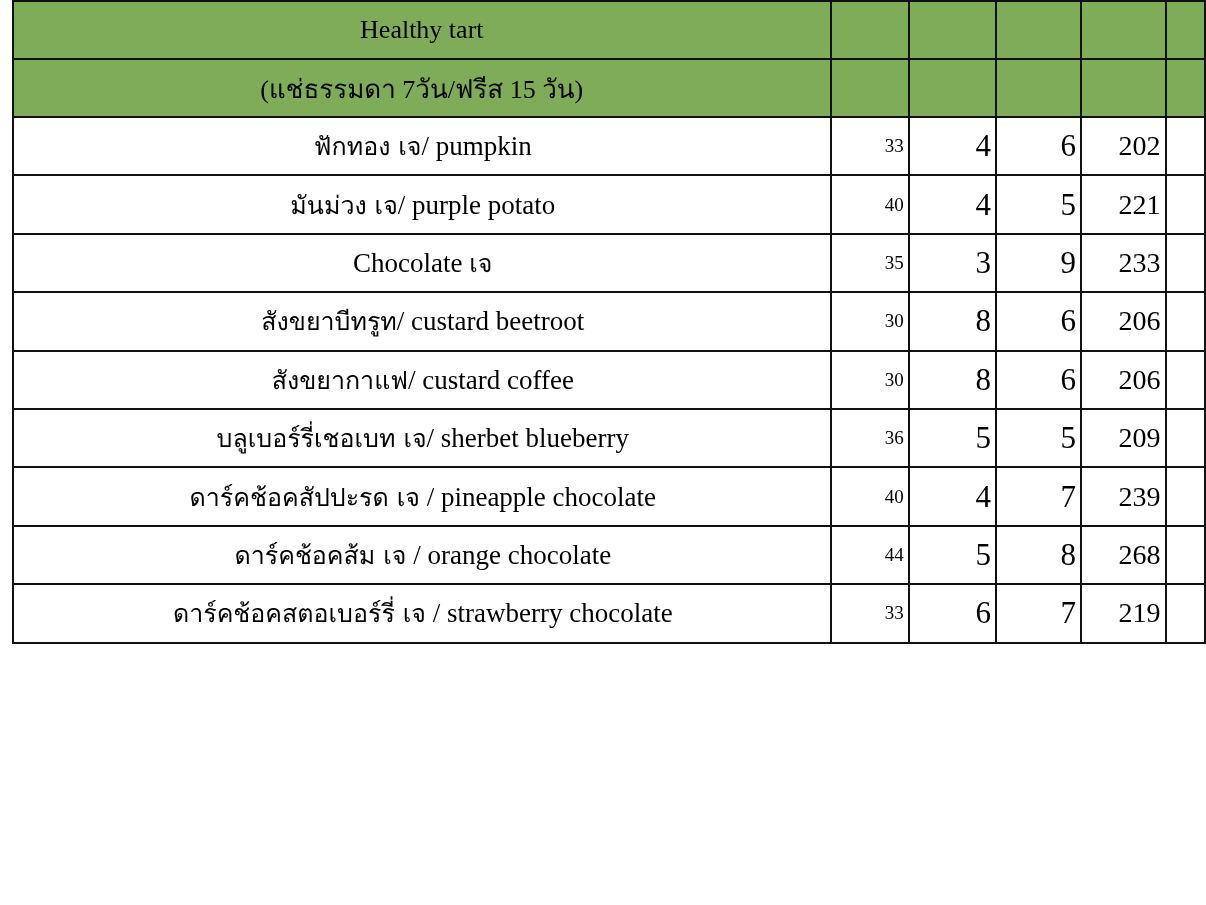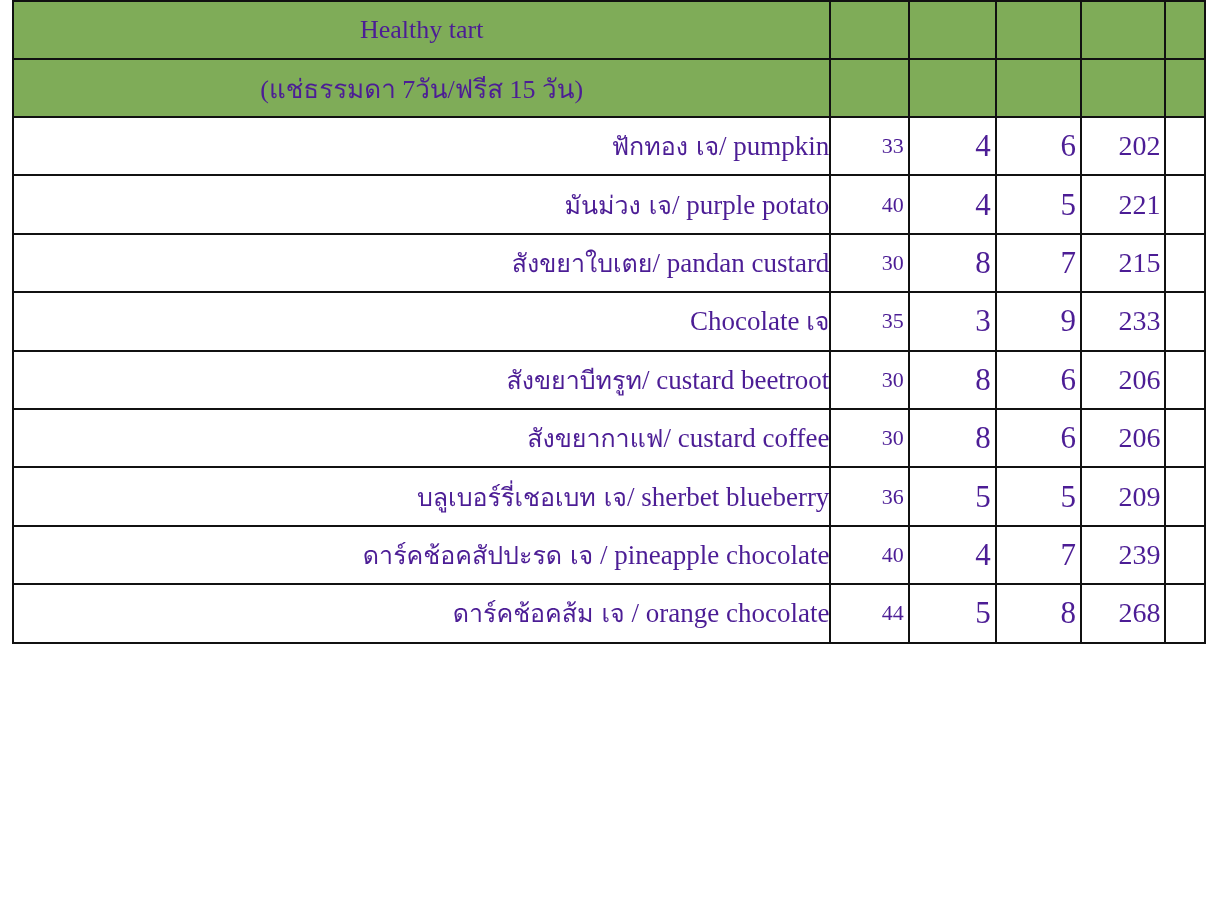--- a/index.html
+++ b/index.html
@@ -2,36 +2,36 @@
 <html><head>
   <meta charset="utf-8">
   <style>
     html, body { margin: 0; padding: 0; background: #ffffff; }
     body { width: 1206px; height: 905px; overflow: hidden; position: relative; }
     .sheet {
       position: absolute; left: 12px; top: 0;
       border-collapse: collapse;
       table-layout: fixed;
       font-family: "Liberation Serif", "DejaVu Serif", serif;
-      color: #4c1d95;
+      color: #000000;
     }
     .sheet td {
       border: 2px solid #111;
       padding: 0;
       height: 56px;
       overflow: hidden;
       white-space: nowrap;
     }
     .sheet tr.data td { height: 56.4px; }
     .hdr td { background: #7fac58; }
     .title-cell { text-align: center; font-size: 26px; }
-    .name-cell { text-align: right; font-size: 27px; padding-left: 2px !important; }
+    .name-cell { text-align: center; font-size: 27px; padding-left: 2px !important; }
     .name-cell .th { font-family: "DejaVu Sans", sans-serif; font-size: 25px; }
     .num { text-align: right; padding-right: 4px !important; }
-    .c1 { font-size: 22px; }
+    .c1 { font-size: 19px; }
     .c2 { font-size: 31px; }
     .c3 { font-size: 31px; }
     .c4 { font-size: 28px; text-align: right; }
     col.c-name { width: 822px; }
     col.c-a { width: 79px; }
     col.c-b { width: 88px; }
     col.c-c { width: 86px; }
     col.c-d { width: 85px; }
     col.c-e { width: 40px; }
   </style>
@@ -76,28 +76,20 @@
       </tr>
       <tr class="data">
         <td class="name-cell"><span class="th">มันม่วง   เจ</span><span>/ purple potato</span></td>
         <td class="num c1">40</td>
         <td class="num c2">4</td>
         <td class="num c3">5</td>
         <td class="num c4">221</td>
         <td></td>
       </tr>
       <tr class="data">
-        <td class="name-cell"><span class="th">สังขยาใบเตย</span><span>/ pandan custard</span></td>
-        <td class="num c1">30</td>
-        <td class="num c2">8</td>
-        <td class="num c3">7</td>
-        <td class="num c4">215</td>
-        <td></td>
-      </tr>
-      <tr class="data">
         <td class="name-cell"><span class="th"></span><span>Chocolate  </span><span class="th">เจ</span></td>
         <td class="num c1">35</td>
         <td class="num c2">3</td>
         <td class="num c3">9</td>
         <td class="num c4">233</td>
         <td></td>
       </tr>
       <tr class="data">
         <td class="name-cell"><span class="th">สังขยาบีทรูท</span><span>/ custard beetroot</span></td>
         <td class="num c1">30</td>
@@ -131,14 +123,22 @@
         <td></td>
       </tr>
       <tr class="data">
         <td class="name-cell"><span class="th">ดาร์คช้อคส้ม   เจ</span><span> / orange chocolate</span></td>
         <td class="num c1">44</td>
         <td class="num c2">5</td>
         <td class="num c3">8</td>
         <td class="num c4">268</td>
         <td></td>
       </tr>
+      <tr class="data">
+        <td class="name-cell"><span class="th">ดาร์คช้อคสตอเบอร์รี่   เจ</span><span> / strawberry chocolate</span></td>
+        <td class="num c1">33</td>
+        <td class="num c2">6</td>
+        <td class="num c3">7</td>
+        <td class="num c4">219</td>
+        <td></td>
+      </tr>
     </tbody>
 </table>
 
 </body></html>

